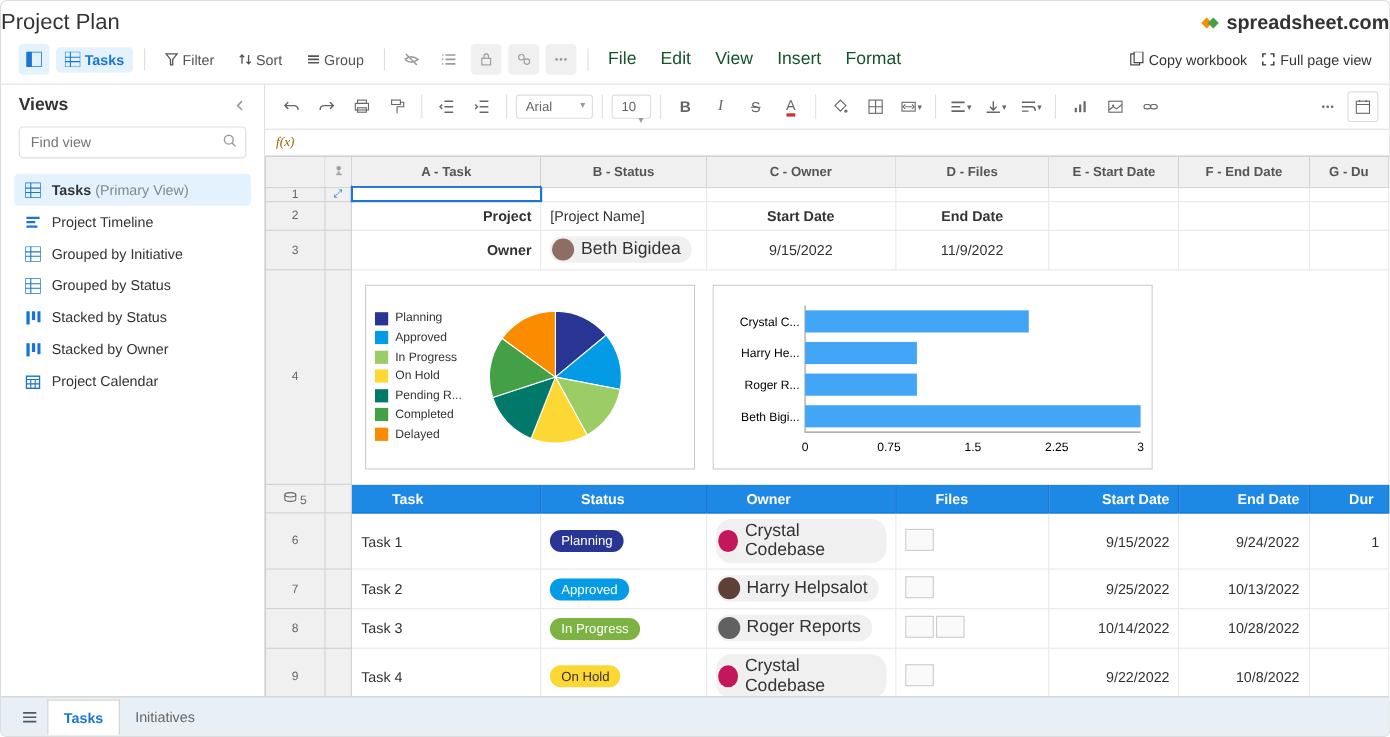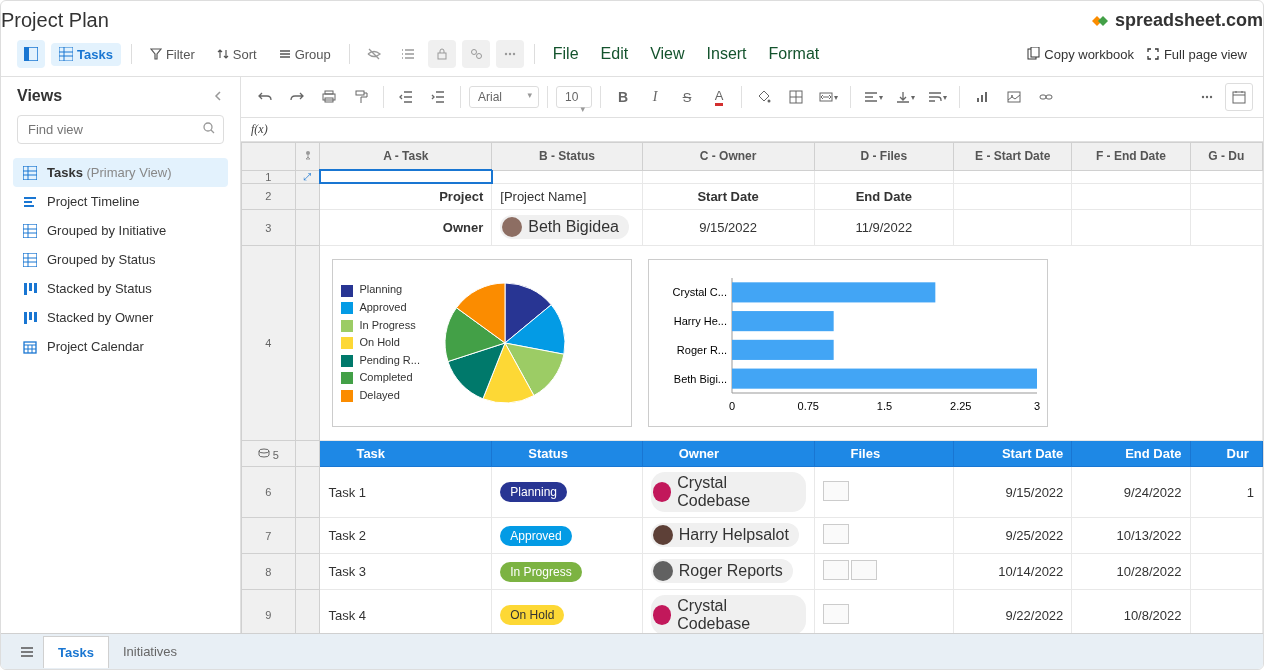--- a/index.html
+++ b/index.html
@@ -44,21 +44,21 @@
 
 .toolbar2 { display: flex; align-items: center; padding: 6px 10px; border-bottom: 1px solid #e0e0e0; gap: 4px; flex-wrap: nowrap; }
 .tb-btn { width: 28px; height: 28px; display: inline-flex; align-items: center; justify-content: center; color: #666; cursor: pointer; border-radius: 3px; }
 .tb-sep { width: 1px; height: 22px; background: #e0e0e0; margin: 0 4px; }
 .tb-select { border: 1px solid #ddd; padding: 3px 20px 3px 8px; border-radius: 3px; font-size: 12px; color: #666; cursor: pointer; background: #fff; position: relative; }
 .tb-select::after { content: "▾"; position: absolute; right: 6px; font-size: 9px; color: #999; }
 .tb-right { margin-left: auto; display: flex; gap: 4px; align-items: center; }
 .date-box { border: 1px solid #ddd; border-radius: 3px; padding: 4px; color: #666; }
 
 
-.formula-bar { display: flex; align-items: flex-end; padding: 4px 10px; border-bottom: 1px solid #e0e0e0; font-size: 12px; color: #404040; }
+.formula-bar { display: flex; align-items: flex-end; padding: 4px 10px; border-bottom: 1px solid #e0e0e0; font-size: 12px; color: #a16207; }
 .fx { font-style: italic; font-family: serif; }
 
 
 .grid { flex: 1; overflow: auto; position: relative; background: #fff; }
 .grid table { border-collapse: collapse; width: 100%; }
 .col-header th { background: #f0f0f0; border: 1px solid #d0d0d0; padding: 6px; font-size: 12px; font-weight: 600; color: #555; text-align: center; position: sticky; top: 0; }
 .col-header th:first-child { width: 50px; }
 .col-header th:nth-child(2) { width: 20px; }
 .row-num { background: #f0f0f0; border: 1px solid #d0d0d0; text-align: center; font-size: 11px; color: #666; width: 50px; }
 .row-handle { background: #f0f0f0; border: 1px solid #d0d0d0; width: 20px; text-align: center; color: #1976d2; font-size: 10px; }

